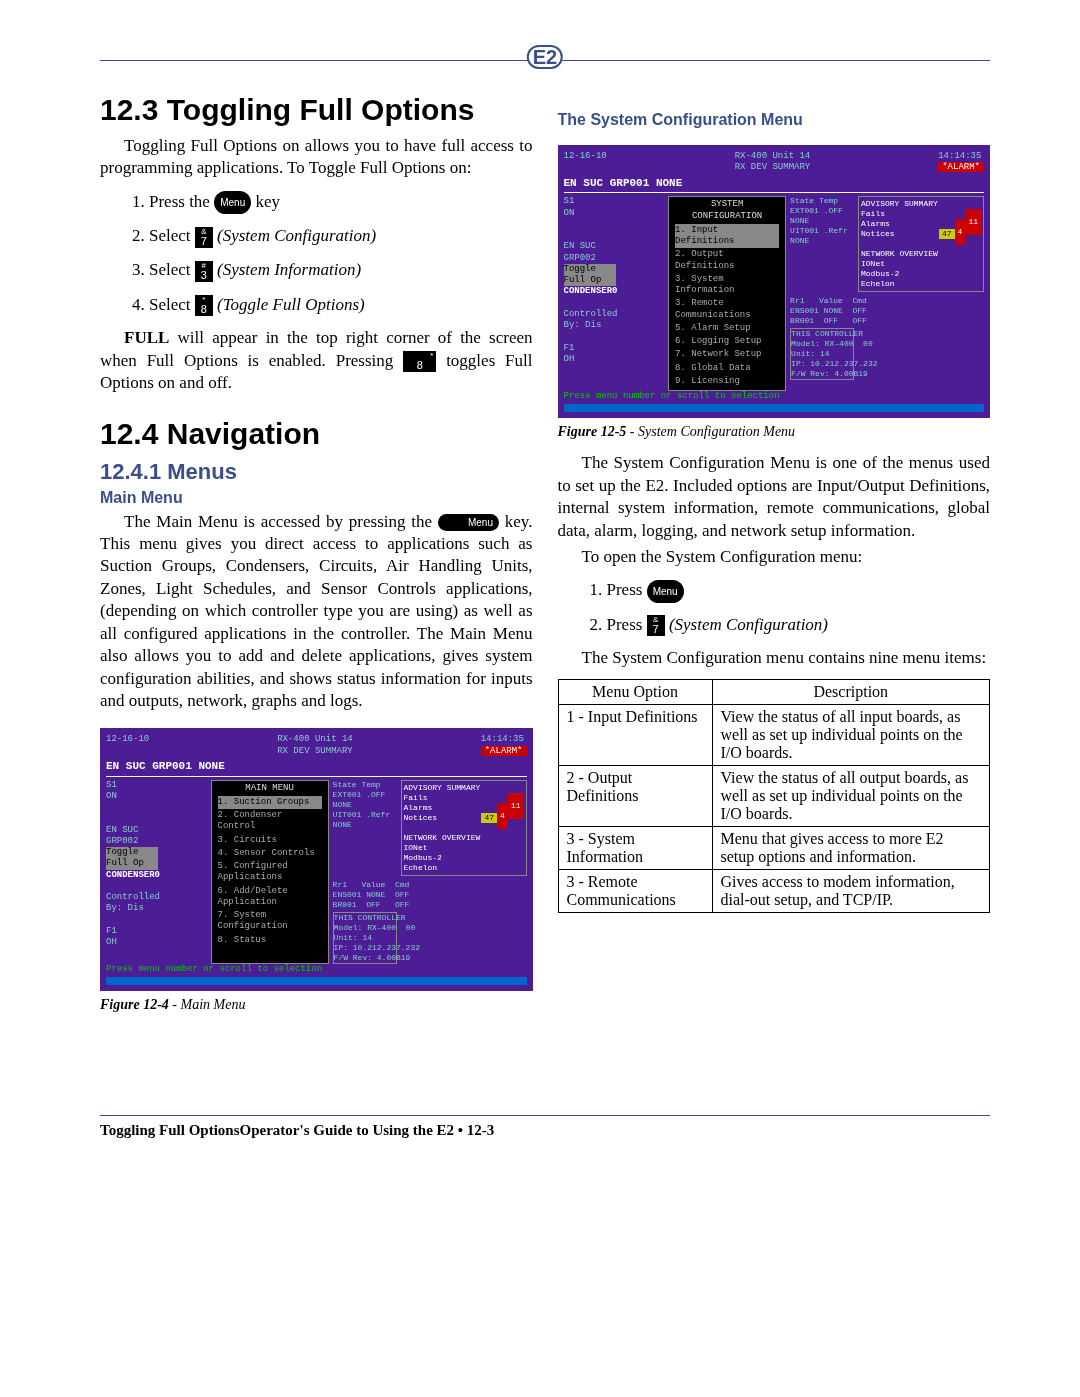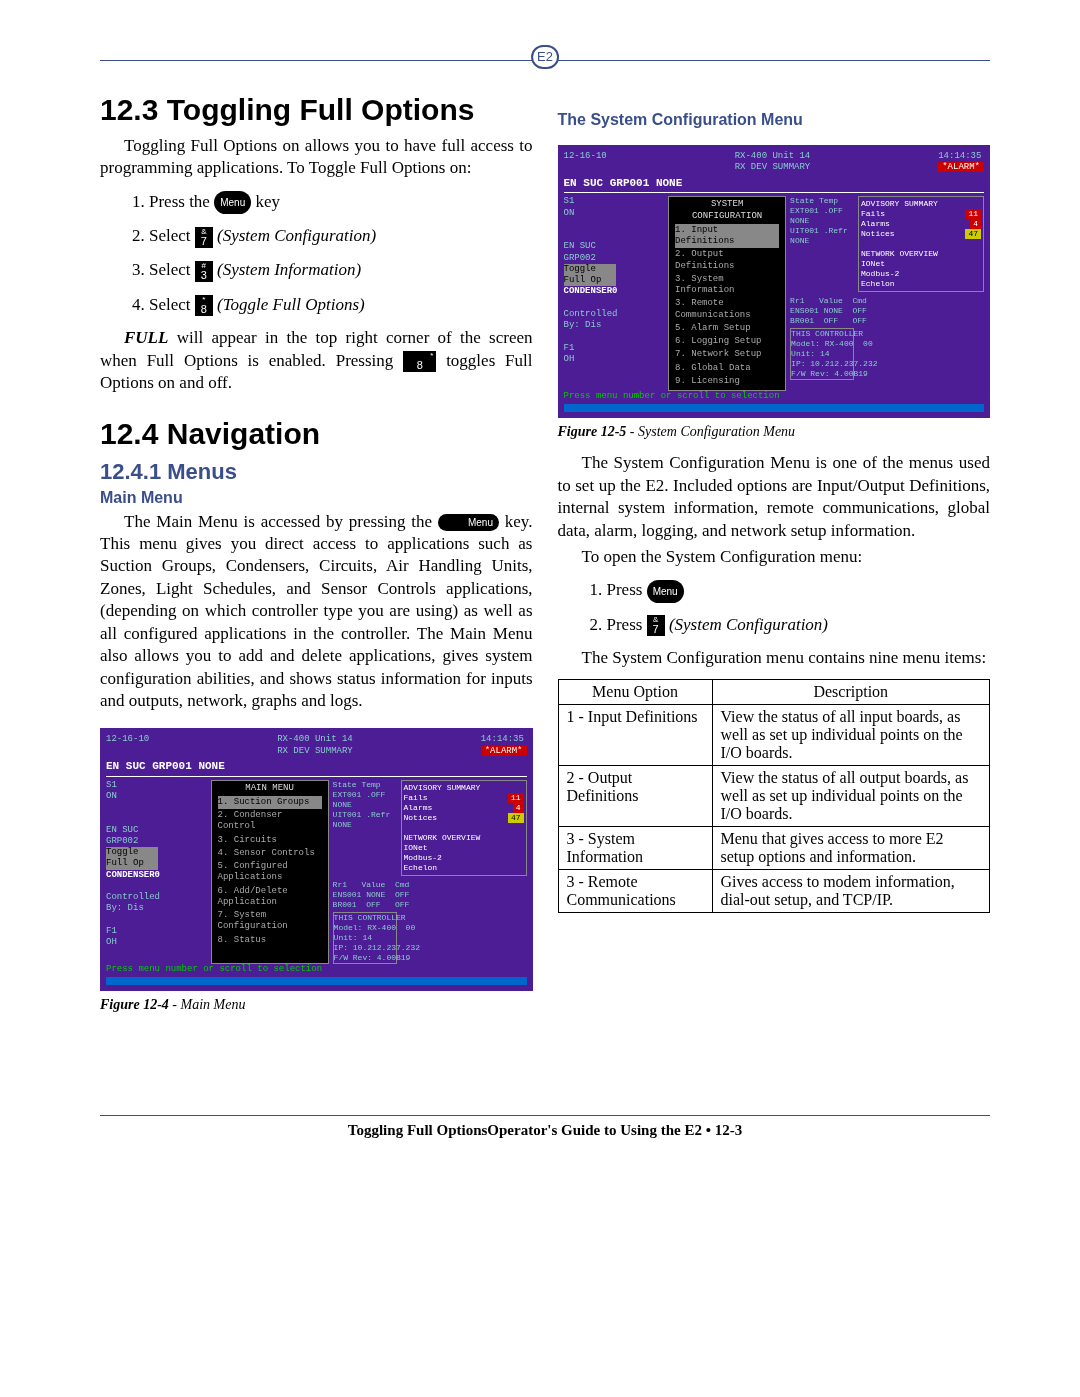--- a/index.html
+++ b/index.html
@@ -22,25 +22,25 @@
     margin-bottom: 26px;
   }
   .top-logo {
     position: absolute;
     left: 50%;
     top: -16px;
     transform: translateX(-50%);
     background: #fff;
     padding: 0 4px;
     font-family: Arial, sans-serif;
-    font-weight: normal;
+    font-weight: bold;
     color: #3a4f8a;
     border: 2px solid #3a4f8a;
     border-radius: 14px;
-    font-size: 13px;
+    font-size: 20px;
     line-height: 20px;
   }
   .columns {
     display: flex;
     gap: 25px;
   }
   .col {
     flex: 1;
     min-width: 0;
   }
@@ -102,21 +102,21 @@
     vertical-align: middle;
     text-align: center;
     min-width: 12px;
   }
   .num-key .sup {
     display: block;
     font-size: 8px;
     line-height: 8px;
   }
   .italic { font-style: italic; }
-  .bold { font-weight: bold; font-style: italic; }
+  .bold { font-weight: bold; }
 
   
   .screen {
     width: 100%;
     background: #4c1d95;
     color: #fff;
     font-family: "Courier New", monospace;
     font-size: 9px;
     box-sizing: border-box;
     padding: 6px;
@@ -172,21 +172,21 @@
   }
   .screen .advisory {
     float: right;
     width: 120px;
     border: 1px solid #888;
     font-size: 8px;
     padding: 2px;
     margin-left: 4px;
   }
   .screen .advisory .badge {
-    background: #c00; color: #fff; padding: 0 3px; float: right;
+    background: #c00; color: #fff; padding: 8px 3px; float: right;
   }
   .screen .advisory .badgeY {
     background: #cc0; color: #000; padding: 0 3px; float: right;
   }
   .figcap {
     font-family: "Times New Roman", serif;
     font-size: 14px;
     margin: 6px 0 12px 0;
   }
   .figcap .lead { font-weight: bold; font-style: italic; }
@@ -205,21 +205,21 @@
     vertical-align: top;
     text-align: left;
   }
   table.opts th {
     font-weight: normal;
     text-align: center;
   }
 
   .footer {
     display: flex;
-    justify-content: center;
+    justify-content: flex-start;
     border-top: 1.5px solid #3a4f8a;
     margin-top: 90px;
     padding-top: 6px;
     font-family: "Times New Roman", serif;
     font-size: 15px;
   }
   .footer .left { font-weight: bold; }
   .footer .right { font-weight: bold; }
 </style>
 </head>

